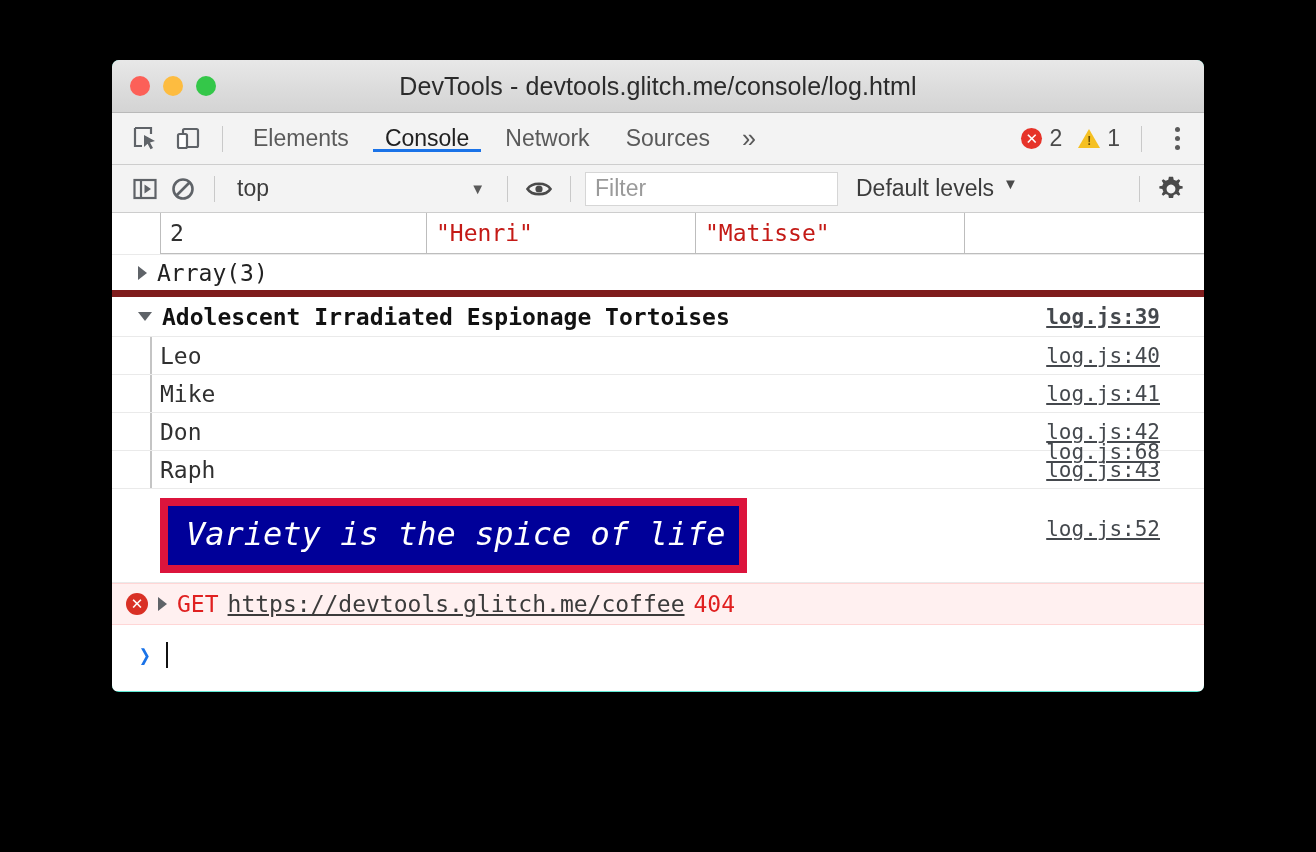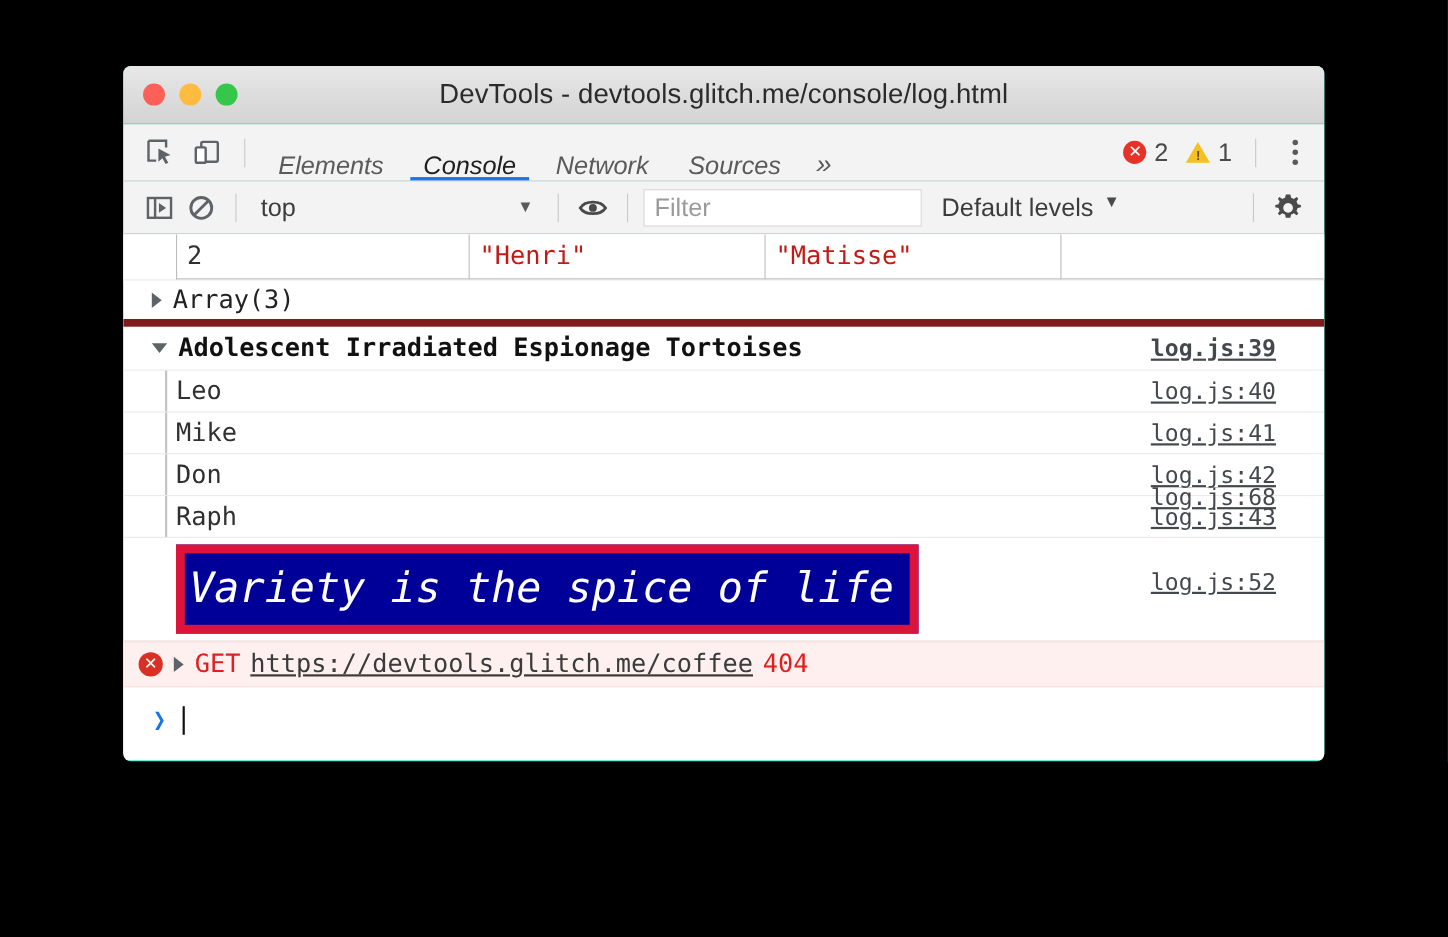--- a/index.html
+++ b/index.html
@@ -87,23 +87,22 @@
     margin-right: 2px;
   }
   .vsep {
     width: 1px;
     height: 26px;
     background: #c9c9c9;
     margin: 0 12px;
   }
   .tabs {
     display: flex;
-    align-items: flex-end;
+    align-items: center;
     height: 100%;
-    font-style: italic;
   }
   .tab {
     position: relative;
     display: flex;
     align-items: center;
     padding: 0 18px;
     font-size: 23px;
     color: #5a5a5a;
     cursor: default;
     white-space: nowrap;
@@ -366,24 +365,24 @@
     position: relative;
     display: flex;
     align-items: center;
     padding-left: 48px;
     box-sizing: border-box;
   }
   .styled-msg {
     display: inline-block;
     font-family: "DejaVu Sans Mono", monospace;
     font-style: italic;
-    font-size: 38px;
+    font-size: 32px;
     line-height: 1.15;
     color: #ffffff;
-    padding: 10px 14px 12px 4px;
+    padding: 10px 14px 12px 18px;
     white-space: pre;
   }
   .styled-row .row-src { top: 28px; transform: none; }
 
   
   .error-row {
     height: 42px;
     background: #fff0f0;
     border-top: 1px solid #ffd6d6;
     border-bottom: 1px solid #ffd6d6;

